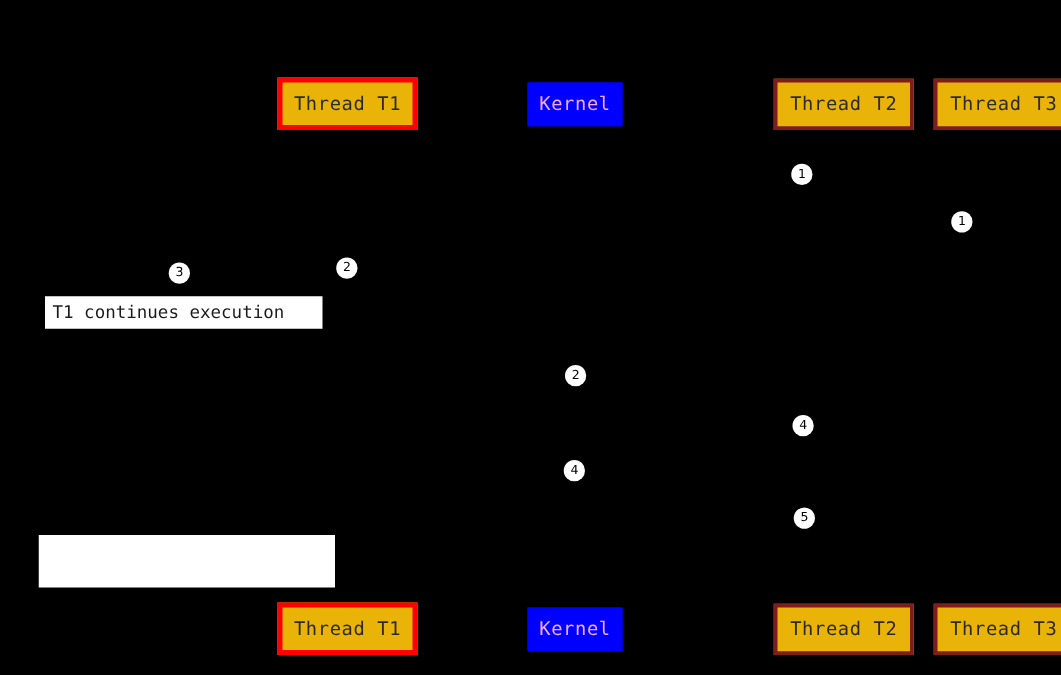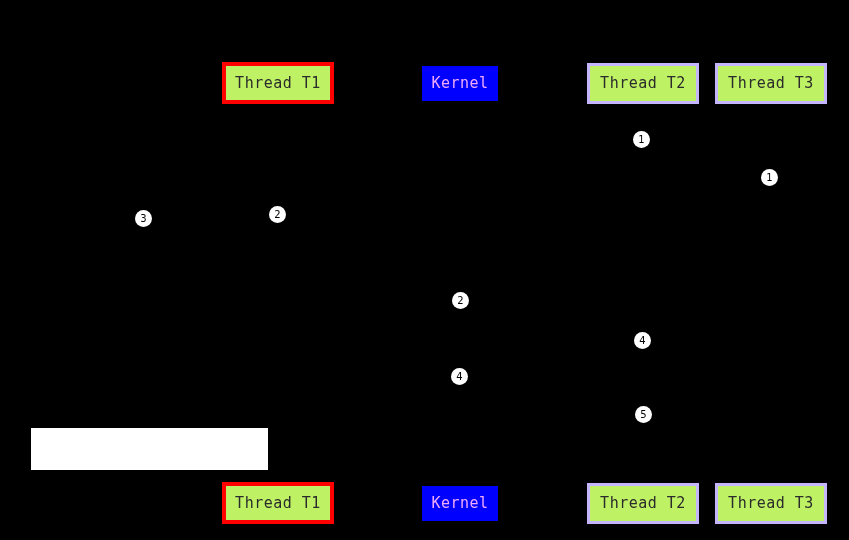--- a/index.html
+++ b/index.html
@@ -31,28 +31,29 @@
     align-items: center;
     justify-content: center;
     white-space: nowrap;
     font-family: "DejaVu Sans Mono", "Liberation Mono", monospace;
     font-size: 15px;
     letter-spacing: 0.5px;
     line-height: 1;
   }
 
   .participant.framed {
-    background: #bef264;
+    background: #eab308;
     color: #2B2B2B;
   }
   .participant.red {
     border: 4px solid #FF0000;
   }
   .participant.blue {
-    border: 3px solid #c4b5fd;
+    border: 3px solid #7f1d1d;
+    margin-left: 32px;
   }
   .participant.solid-blue {
     background: #0000FF;
     color: #f0abfc;
     border: 1px solid #0000FF;
   }
 
   
   .lifeline {
     position: absolute;
@@ -130,20 +131,23 @@
   </div>
 
   <div class="participant framed blue" style="left:587px; top:483px; width:112px; height:41px;">
     <span>Thread T2</span>
   </div>
 
   <div class="participant framed blue" style="left:715px; top:483px; width:112px; height:41px;">
     <span>Thread T3</span>
   </div>
 
+  <div class="note-box" style="left:36px; top:237px; width:222px; height:26px;">
+    <span>T1 continues execution</span>
+  </div>
 
   <div class="note-box blank" style="left:31px; top:428px; width:237px; height:42px;">
     <span></span>
   </div>
 
   <div class="step-badge" style="left:633px; top:131px; width:17px; height:17px;">
     <span>1</span>
   </div>
 
   <div class="step-badge" style="left:761px; top:169px; width:17px; height:17px;">

